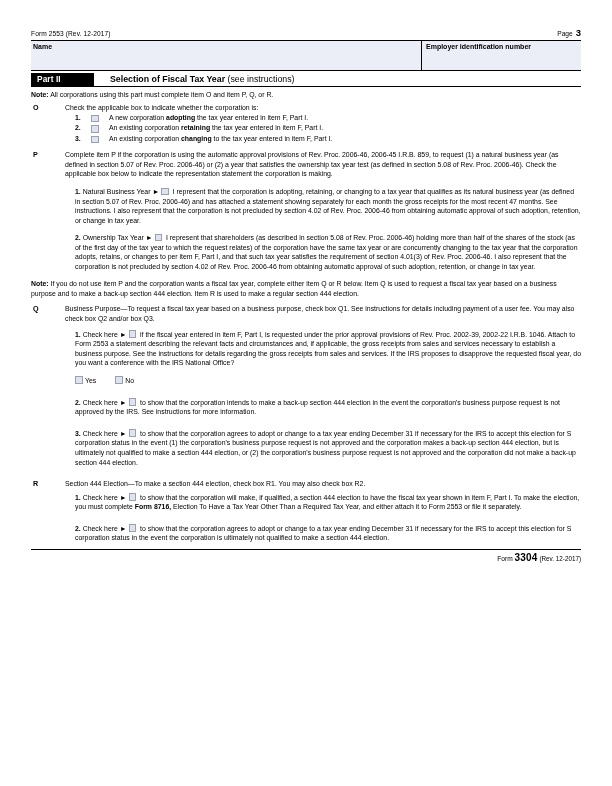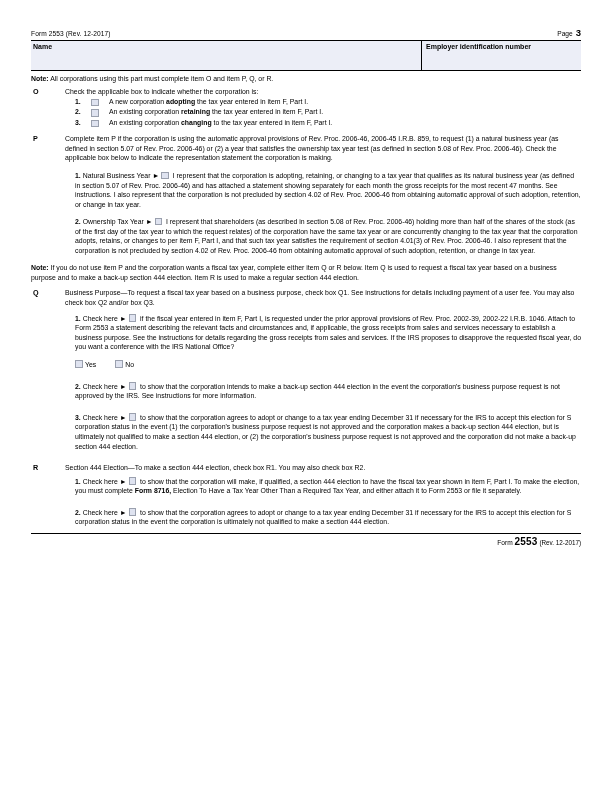--- a/index.html
+++ b/index.html
@@ -199,20 +199,27 @@
 
   <div class="idtable">
     <div class="cell name">
       <span>Name</span>
     </div>
     <div class="cell ein">
       <span>Employer identification number</span>
     </div>
   </div>
 
+  <div class="partbar">
+    <div class="tag">Part II</div>
+    <div class="title">
+      <span>Selection of Fiscal Tax Year</span>
+      <span class="light">(see instructions)</span>
+    </div>
+  </div>
 
   <div class="body">
 
     <p class="blk"><b>Note:</b><span> All corporations using this part must complete item O and item P, Q, or R.</span></p>
 
     <div class="spacer4"></div>
 
     <div class="itemrow">
       <span class="letter">O</span>
       <p class="blk">Check the applicable box to indicate whether the corporation is:</p>
@@ -323,17 +330,17 @@
     <div class="subpara">
       <p class="blk">
         <b>2.</b><span> Check here </span><span class="arrow">►</span>&nbsp;<span class="cbox"></span>&nbsp;&nbsp;<span>to show that the corporation agrees to adopt or change to a tax year ending December 31 if necessary for the IRS to accept this election for S corporation status in the event the corporation is ultimately not qualified to make a section 444 election.</span>
       </p>
     </div>
 
   </div>
 
   <div class="footer">
     <span>Form</span>
-    <span class="fnum">2553</span>
+    <span class="fnum">3304</span>
     <span class="frev">(Rev. 12-2017)</span>
   </div>
 
 </div>
 
 </body></html>

